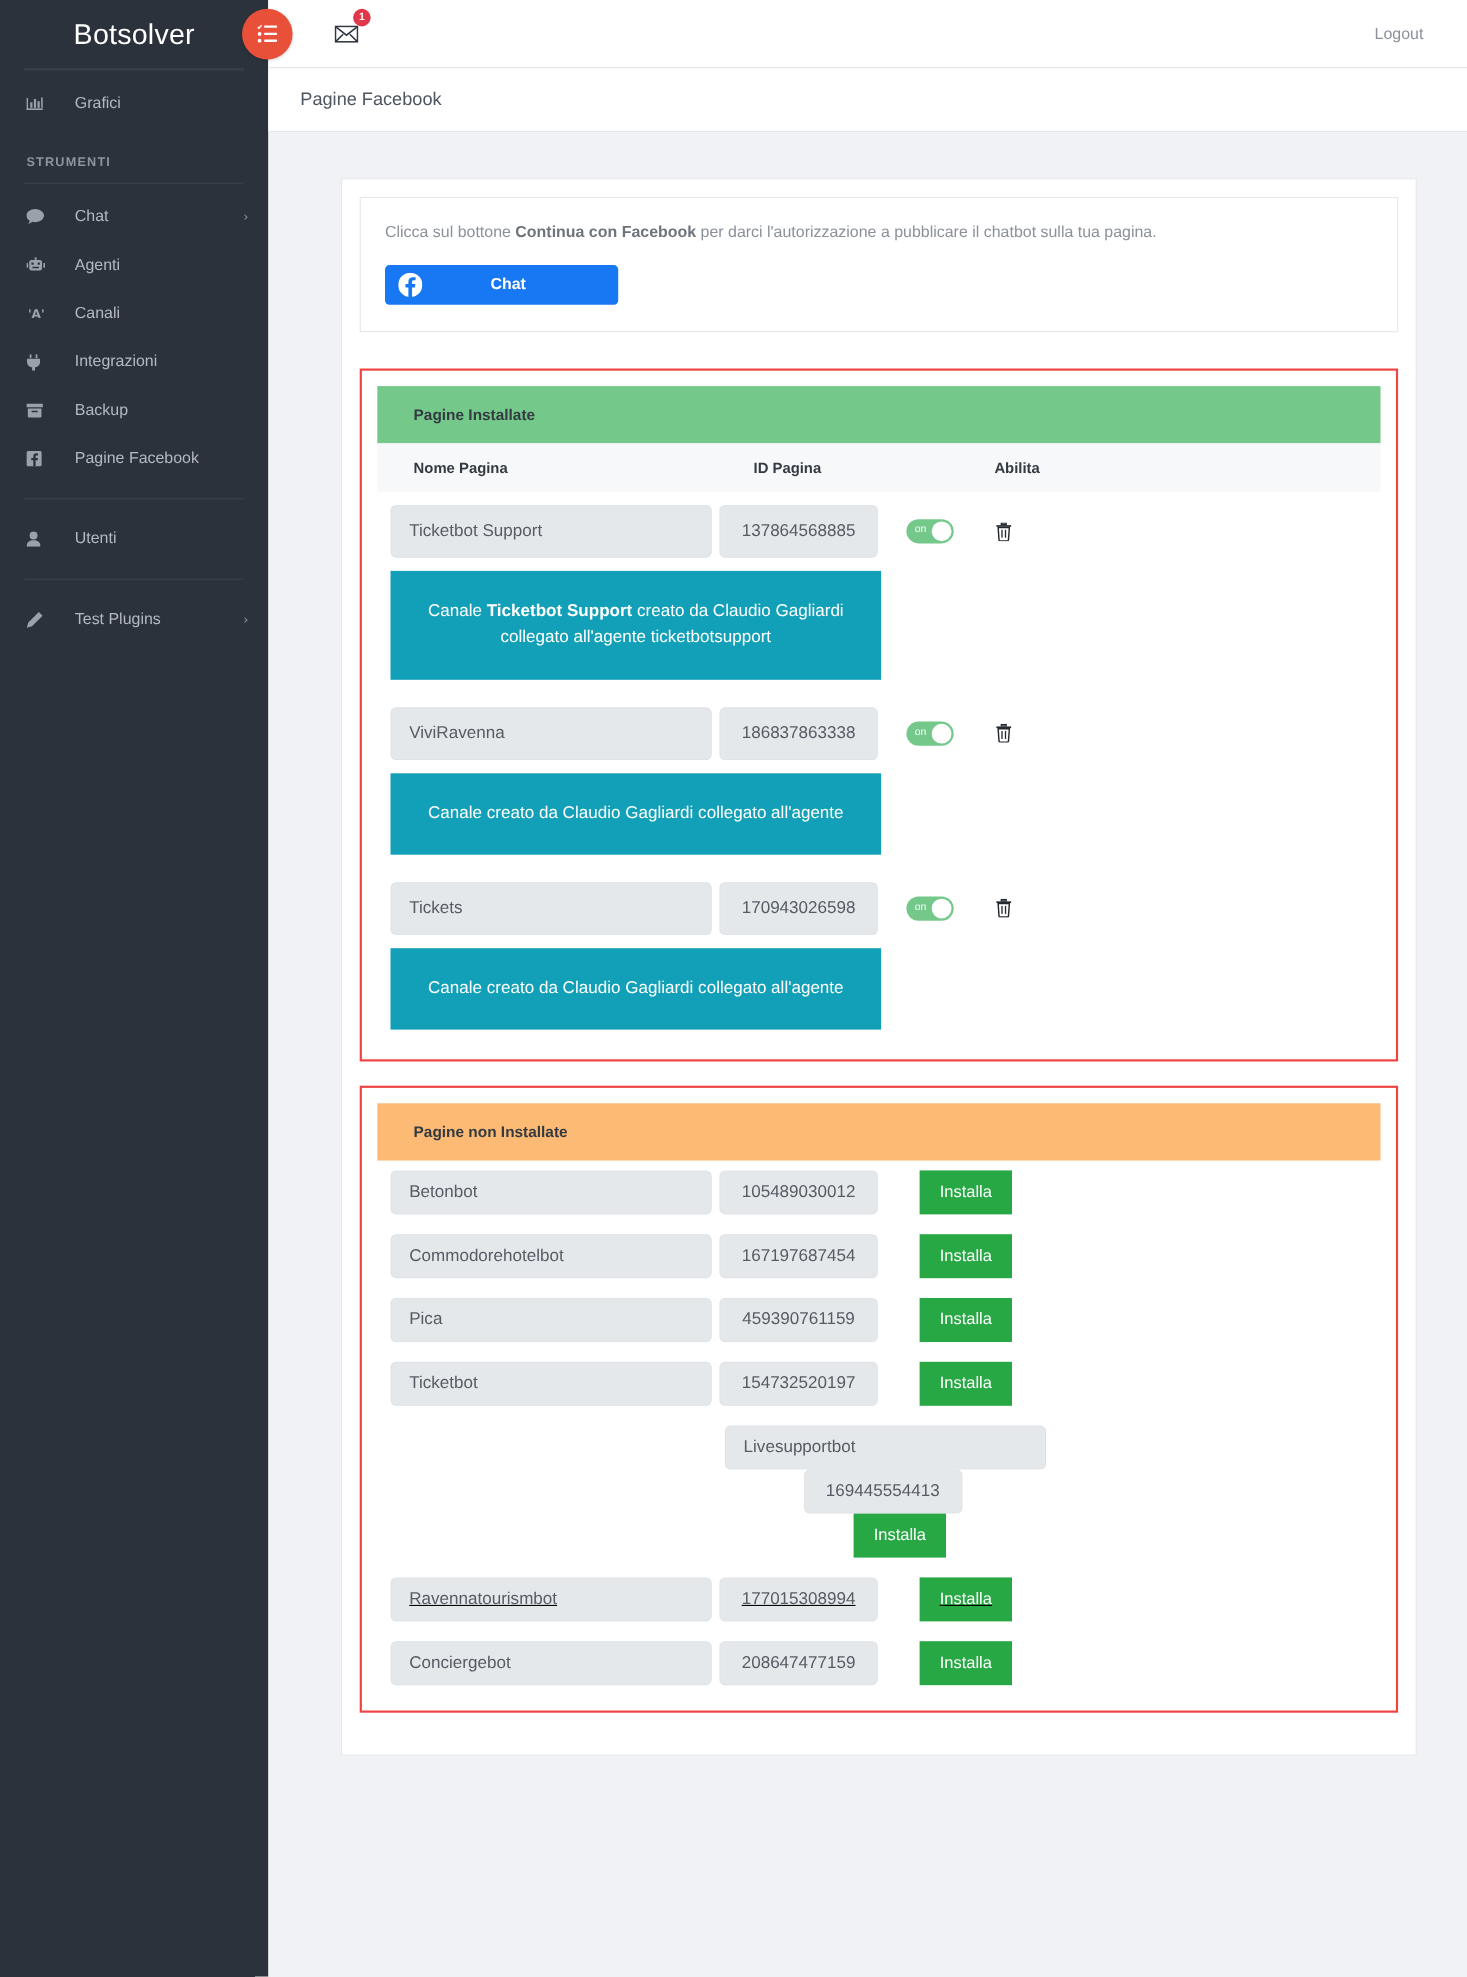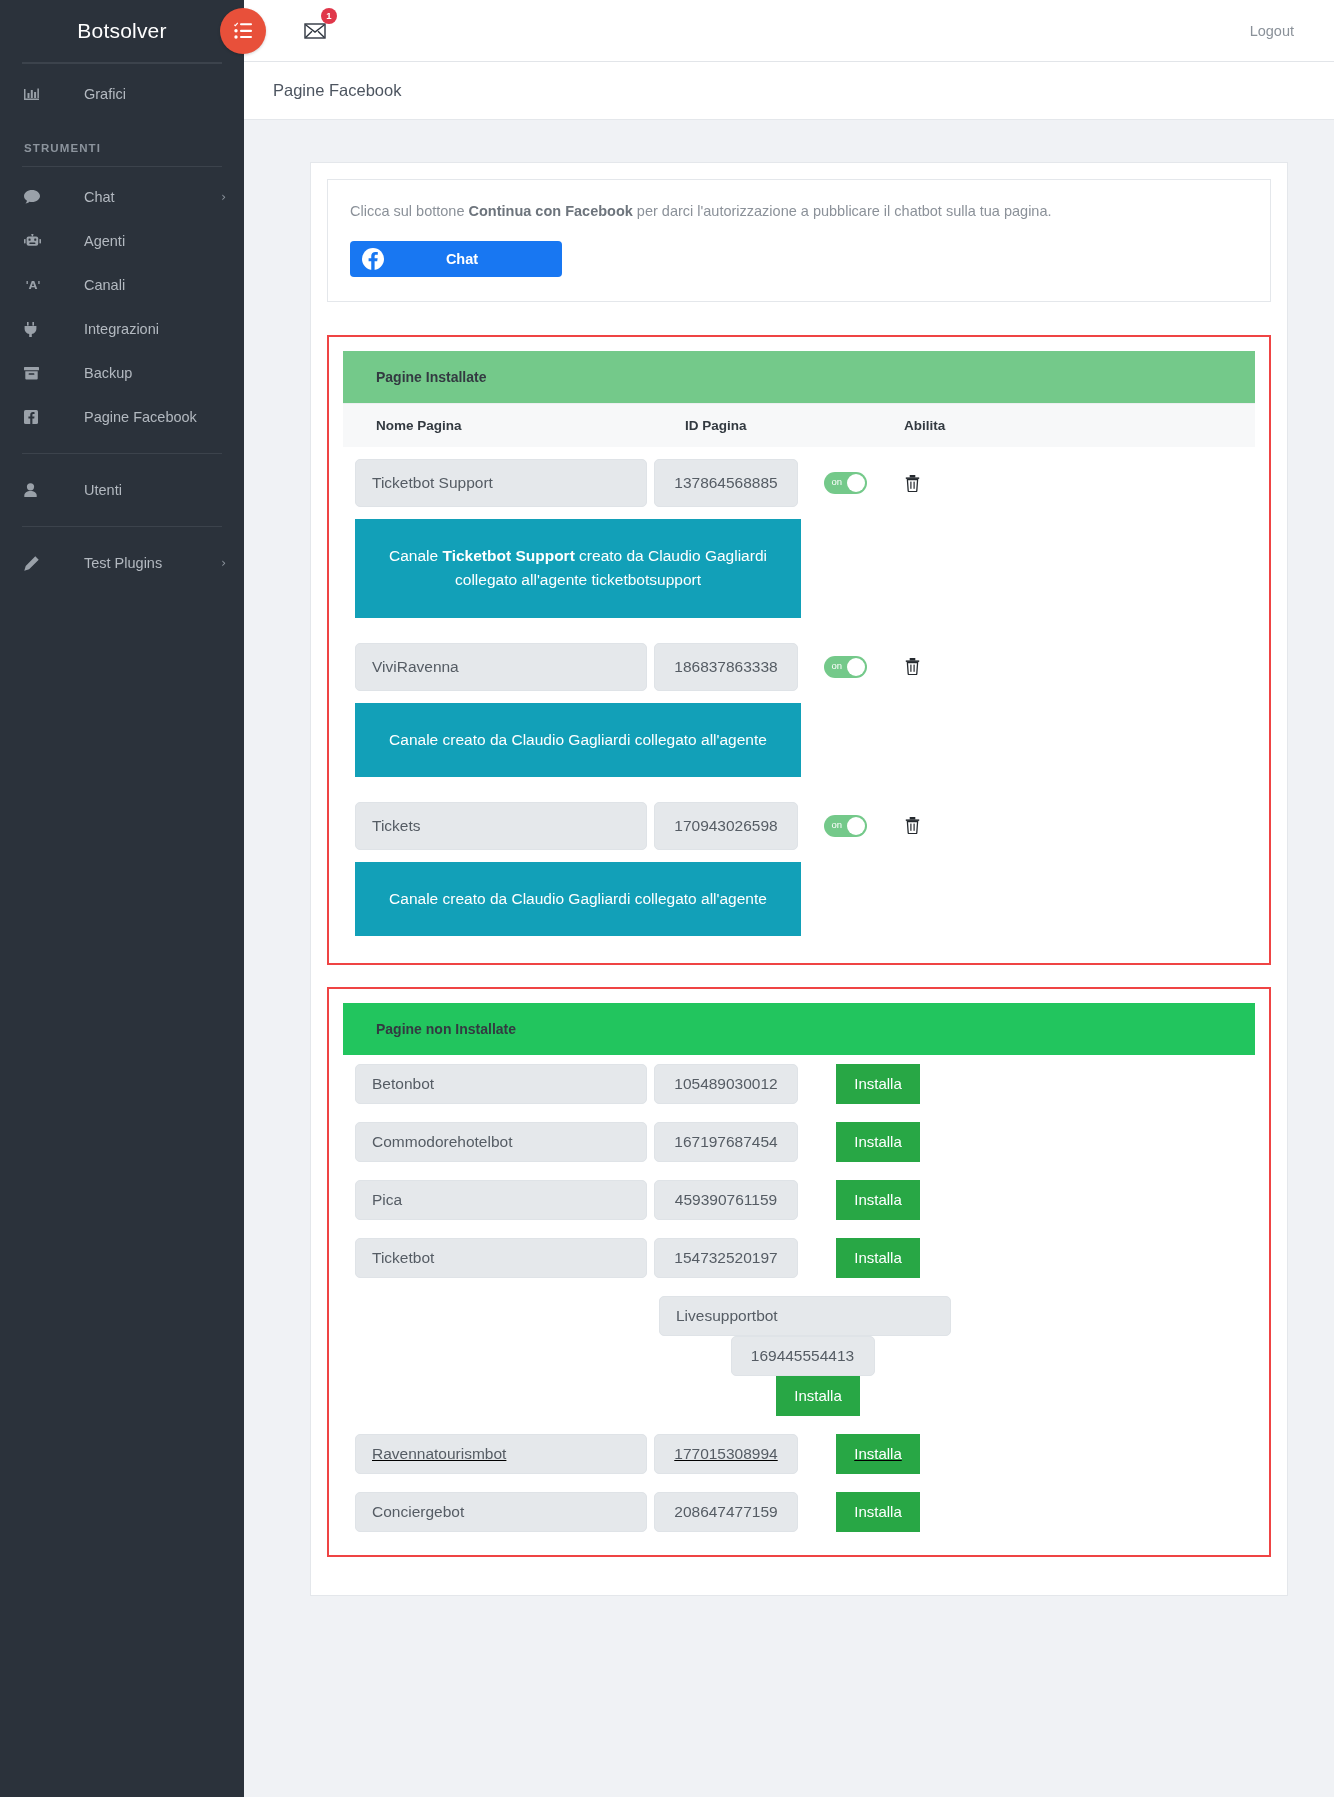--- a/index.html
+++ b/index.html
@@ -19,21 +19,21 @@
     min-height: 1797px;
     background: #2b323b;
     color: #9aa1a9;
   }
   .brand {
     height: 62px;
     display: flex;
     align-items: center;
     justify-content: center;
     color: #ffffff;
-    font-size: 21px;
+    font-size: 26px;
     letter-spacing: .2px;
   }
   .side-sep {
     height: 1px;
     background: #3c434c;
     margin: 0 22px;
   }
   .side-heading {
     font-size: 11.5px;
     font-weight: bold;
@@ -43,21 +43,20 @@
   }
   .side-item {
     display: flex;
     align-items: center;
     height: 44px;
     padding: 0 18px 0 24px;
     color: #b3b9c0;
     font-size: 14.5px;
     cursor: pointer;
     position: relative;
-    gap: 16px;
   }
   .side-ico {
     width: 22px;
     display: flex;
     align-items: center;
     justify-content: flex-start;
     color: #9aa1a9;
     font-size: 14px;
     flex: 0 0 22px;
   }
@@ -199,21 +198,21 @@
     margin-bottom: 22px;
     padding: 14px;
   }
   .panel-head {
     padding: 18px 0 18px 33px;
     font-size: 14px;
     font-weight: bold;
     color: #333a41;
   }
   .panel-head.green { background: #74c98a; }
-  .panel-head.grey  { background: #22c55e; }
+  .panel-head.grey  { background: #fdba74; }
 
   .col-head {
     display: flex;
     align-items: center;
     background: #f7f8f9;
     border-top: 1px solid #edeff1;
     height: 44px;
     font-size: 13.5px;
     font-weight: bold;
     color: #333a41;

